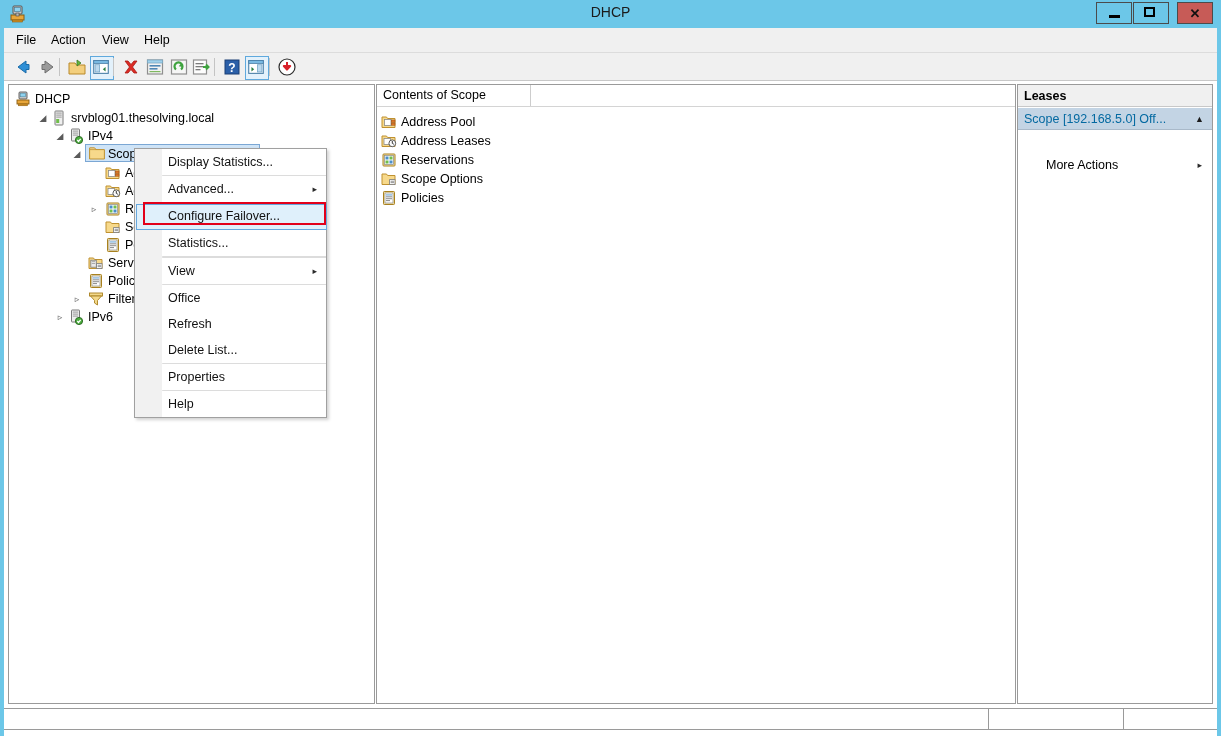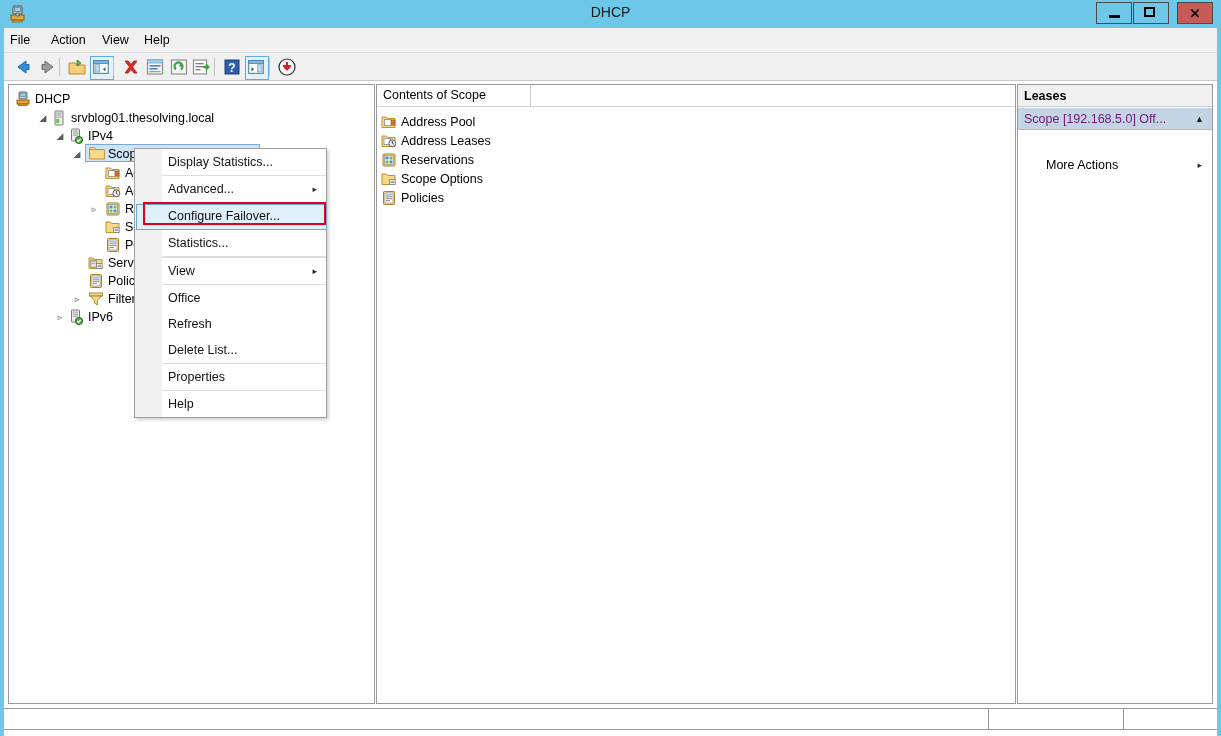--- a/index.html
+++ b/index.html
@@ -312,21 +312,21 @@
     background: #c3d4e4;
     border-bottom: 1px solid #a9b9c9;
     box-sizing: border-box;
     cursor: default;
   }
   #actions-group .txt {
     position: absolute;
     left: 6px; top: 0;
     line-height: 22px;
     font-size: 12.5px;
-    color: #701a75;
+    color: #0369a1;
   }
   #actions-group .chev {
     position: absolute;
     right: 8px; top: 0;
     line-height: 22px;
     font-size: 9px;
     color: #1b1b1b;
   }
   #more-actions {
     position: absolute;
@@ -407,21 +407,21 @@
     <div class="wb" id="btn-close">
       <span class="wb-glyph">✕</span>
     </div>
   </div>
 
   <div id="frame-left"></div>
   <div id="frame-right"></div>
   <div id="frame-bottom"></div>
 
   <div id="menubar">
-    <div class="menu-item" style="left:0">File</div>
+    <div class="menu-item" style="left:6px">File</div>
     <div class="menu-item" style="left:41px">Action</div>
     <div class="menu-item" style="left:92px">View</div>
     <div class="menu-item" style="left:134px">Help</div>
   </div>
 
   <div id="toolbar">
     <div class="tb-btn" style="left:8px">
       <svg width="22" height="22" viewBox="0 0 22 22">
         <path d="M14 5 L6 11 L14 17 L14 13.5 L17 13.5 L17 8.5 L14 8.5 Z" fill="#2e8fd6" stroke="#1a6ba8" stroke-width="1" stroke-linejoin="round"></path>
       </svg>

